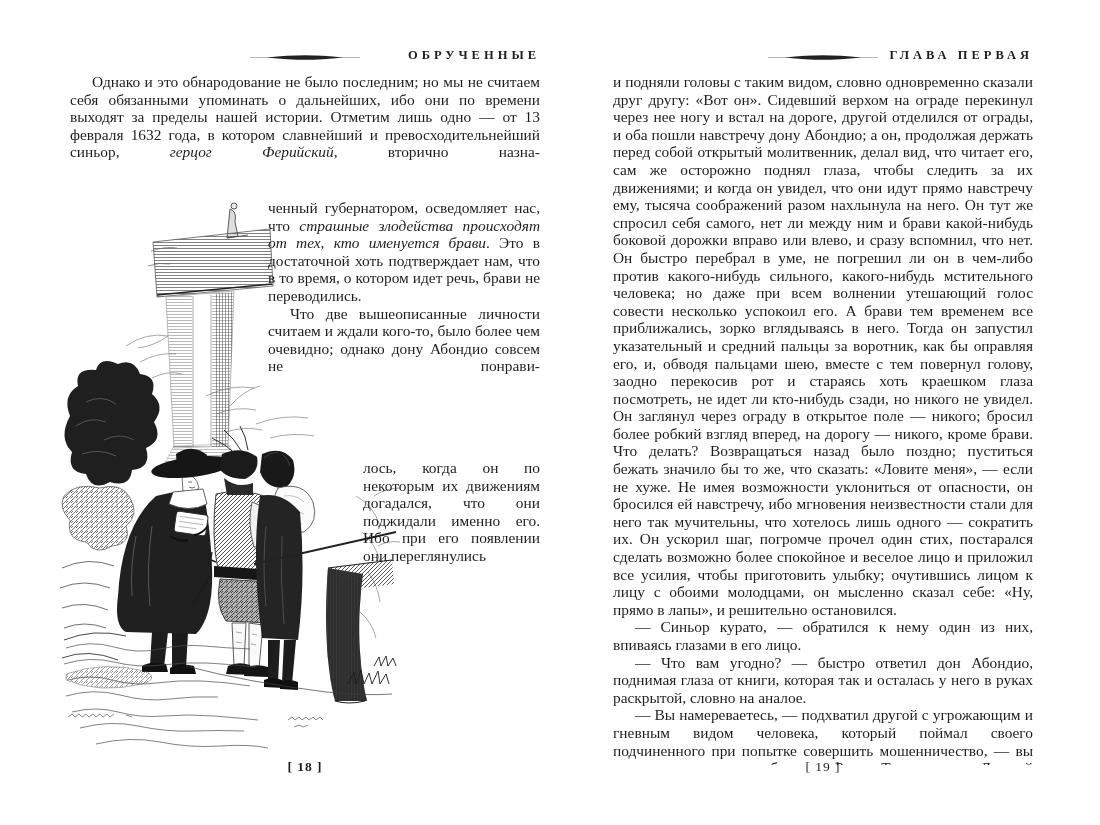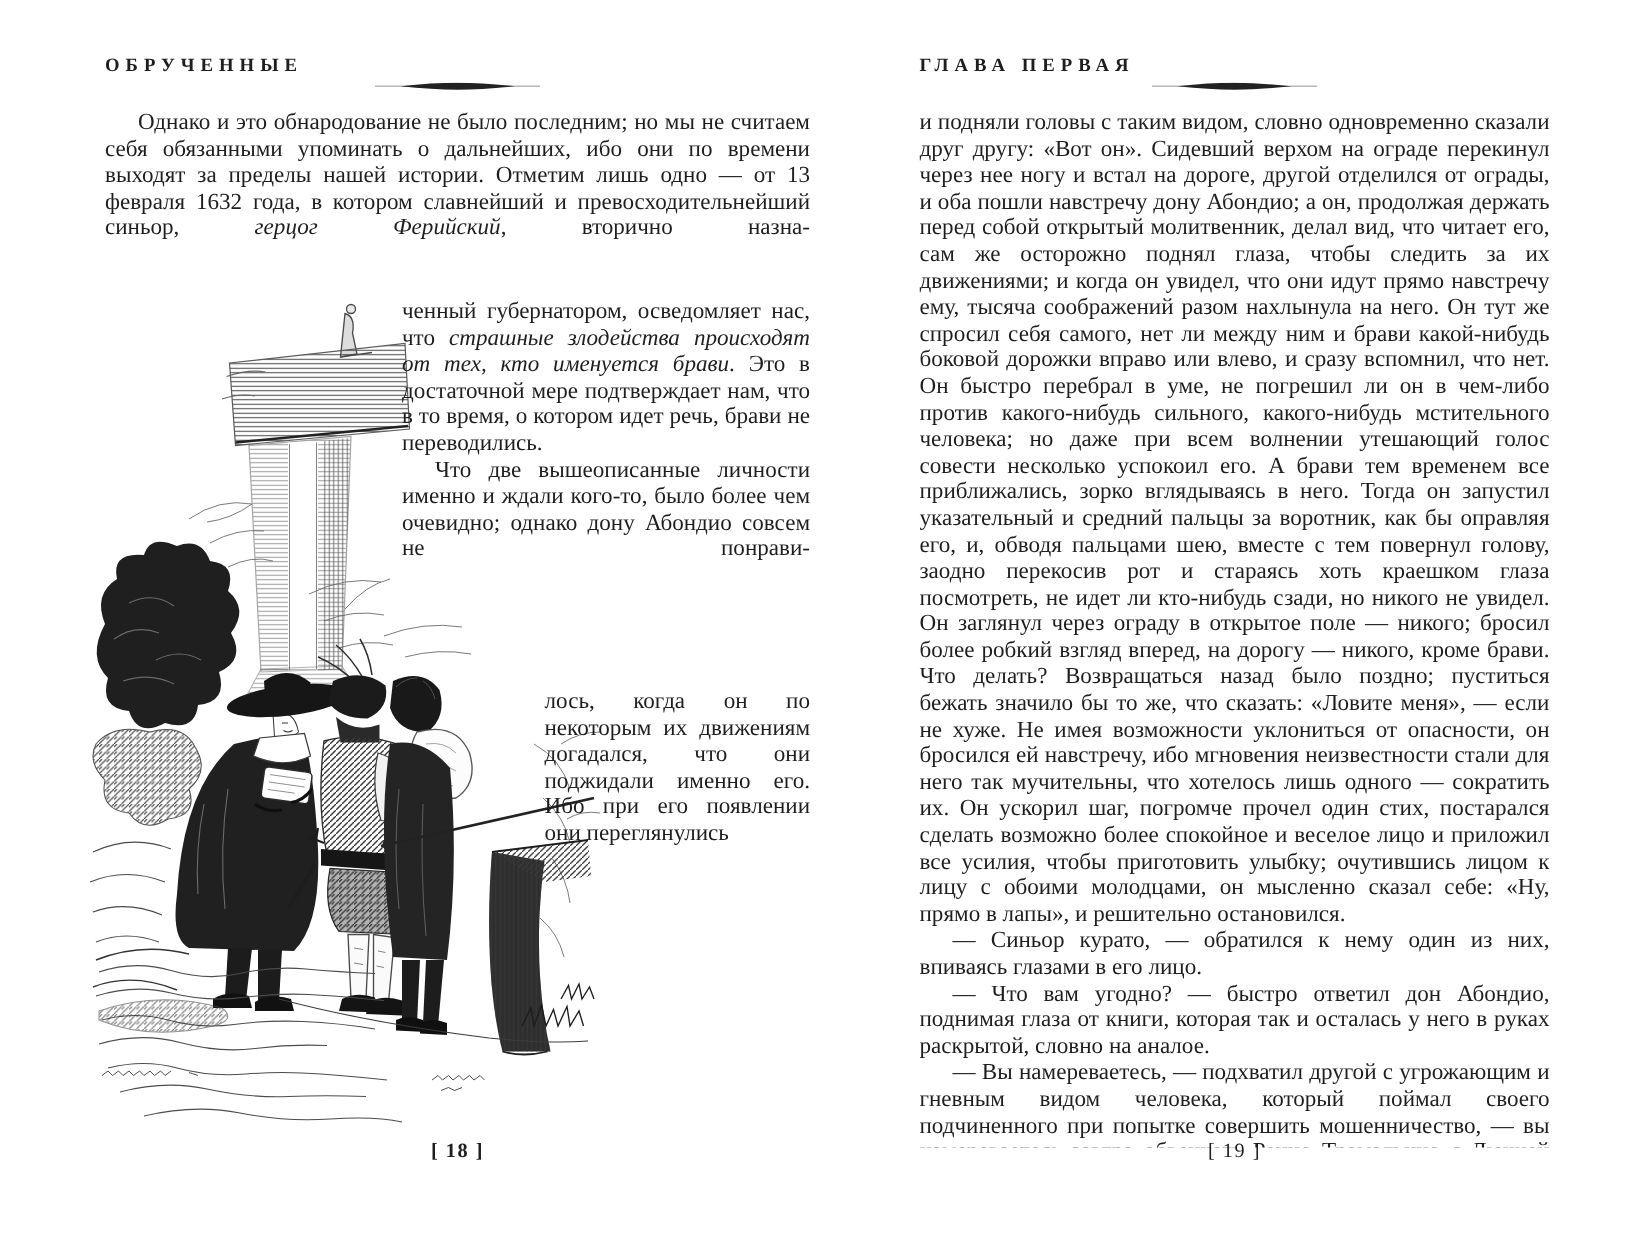--- a/index.html
+++ b/index.html
@@ -5,23 +5,23 @@
   html,body{margin:0;padding:0;}
   body{
     width:1100px;height:825px;background:#ffffff;
     font-family:"Liberation Serif","DejaVu Serif",serif;
     color:#1e1e1e;
     -webkit-font-smoothing:antialiased;
   }
   .spread{position:relative;width:1100px;height:825px;overflow:hidden;background:#ffffff;}
 
   .running-head{
-    position:absolute;top:36px;
+    position:absolute;top:48px;
     font-weight:bold;font-size:12.5px;letter-spacing:4px;
-    text-align:left;white-space:nowrap;
+    text-align:right;white-space:nowrap;
   }
   .lp-head{left:70px;width:470px;}
   .rp-head{left:613px;width:420px;}
 
   .orn-rule{position:absolute;top:55px;width:110px;height:5px;}
   .lp-rule{left:250px;}
   .rp-rule{left:768px;}
 
   .body-text{font-size:15.4px;line-height:17.6px;text-align:justify;}
   .body-text p{margin:0;padding:0;}
@@ -182,22 +182,22 @@
       <path d="M12,521 l4,-3 l3,3 l4,-3 l3,3 l4,-3 l3,3 l4,-3 l3,3 l4,-3 l3,3 l4,-3 l3,3 l4,-3 M70,519 l6,2"></path>
       <path d="M232,524 l4,-3 l3,3 l4,-3 l3,3 l4,-3 l3,3 l4,-3 l3,3 l4,-3 l3,3 M238,531 l5,-2 l4,2 l5,-2"></path>
     </g>
   </svg>
 
   <div id="blockA" class="body-text">
     <p class="indent jlast"><span>Однако и это обнародование не было последним; но мы не считаем себя обязанными упоминать о дальнейших, ибо они по времени выходят за пределы нашей истории. Отметим лишь одно — от 13 февраля 1632 года, в котором славнейший и превосходительнейший синьор, </span><span class="it">герцог Ферийский</span><span>, вторично назна-</span></p>
   </div>
 
   <div id="blockB" class="body-text">
-    <p><span>ченный губернатором, осведомляет нас, что </span><span class="it">страшные злодейства происходят от тех, кто именуется брави</span><span>. Это в достаточной мере подтверждает нам, что в то время, о котором идет речь, брави не переводились.</span></p>
-    <p class="indent jlast"><span>Что две вышеописанные личности именно и ждали кого-то, было более чем очевидно; однако дону Абондио совсем не понрави-</span></p>
+    <p><span>ченный губернатором, осведомляет нас, что </span><span class="it">страшные злодейства происходят от тех, кто именуется брави</span><span>. Это в достаточной хоть подтверждает нам, что в то время, о котором идет речь, брави не переводились.</span></p>
+    <p class="indent jlast"><span>Что две вышеописанные личности считаем и ждали кого-то, было более чем очевидно; однако дону Абондио совсем не понрави-</span></p>
   </div>
 
   <div id="blockC" class="body-text">
     <p><span>лось, когда он по некоторым их движениям догадался, что они поджидали именно его. Ибо при его появлении они переглянулись</span></p>
   </div>
 
   <div class="page-number lp-num">[ 18 ]</div>
 
   <div class="running-head rp-head">ГЛАВА ПЕРВАЯ</div>
 

